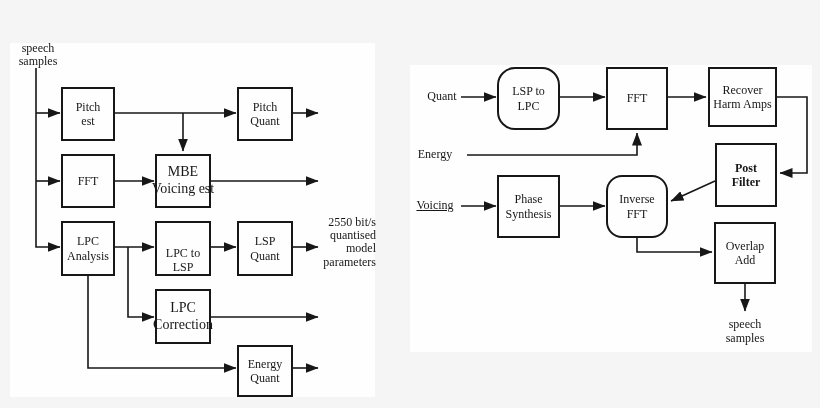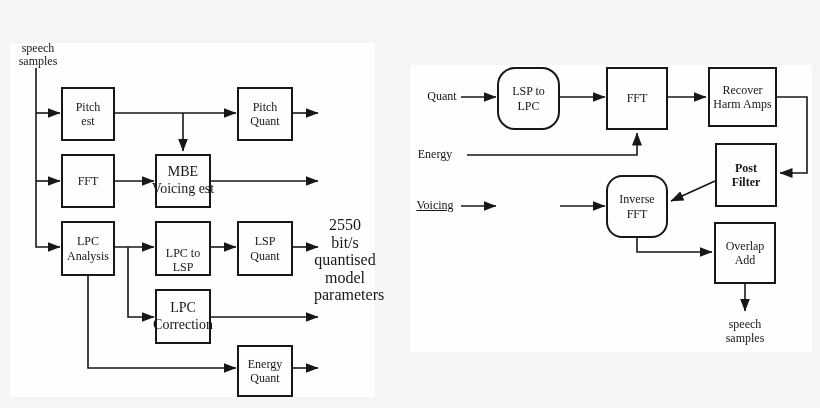--- a/index.html
+++ b/index.html
@@ -18,21 +18,21 @@
     display:flex; align-items:center; justify-content:center;
     text-align:center; font-size:12px; line-height:1.18;
   }
   .node span { white-space:pre; }
   .node.small { font-size:14px; }
   .flabel {
     position:absolute; z-index:3;
     text-align:center; font-size:12px; line-height:1.05;
     white-space:pre-line;
   }
-  .flabel.small { font-size:16px; line-height:1.1; }
+  .flabel.small { font-size:12px; line-height:1.1;text-align:right; }
 </style>
 </head>
 <body>
 
 <div class="canvas">
 
   <div class="panel" style="left:10px; top:43px; width:365px; height:354px;"></div>
   <div class="panel" style="left:410px; top:65px; width:402px; height:287px;"></div>
 
   <svg class="wires" width="820" height="408">
@@ -129,20 +129,24 @@
     <span>FFT</span>
   </div>
   <div class="node" style="left:708px; top:67px; width:69px; height:60px;">
     <span>Recover
 Harm Amps</span>
   </div>
   <div class="node" style="left:715px; top:143px; width:62px; height:64px;font-weight:bold;">
     <span>Post
 Filter</span>
   </div>
+  <div class="node" style="left:497px; top:175px; width:63px; height:63px;">
+    <span>Phase
+Synthesis</span>
+  </div>
   <div class="node" style="left:606px; top:175px; width:62px; height:63px;border-radius:16px;">
     <span>Inverse
 FFT</span>
   </div>
   <div class="node" style="left:714px; top:222px; width:62px; height:62px;">
     <span>Overlap
 Add</span>
   </div>
 
 </div>

